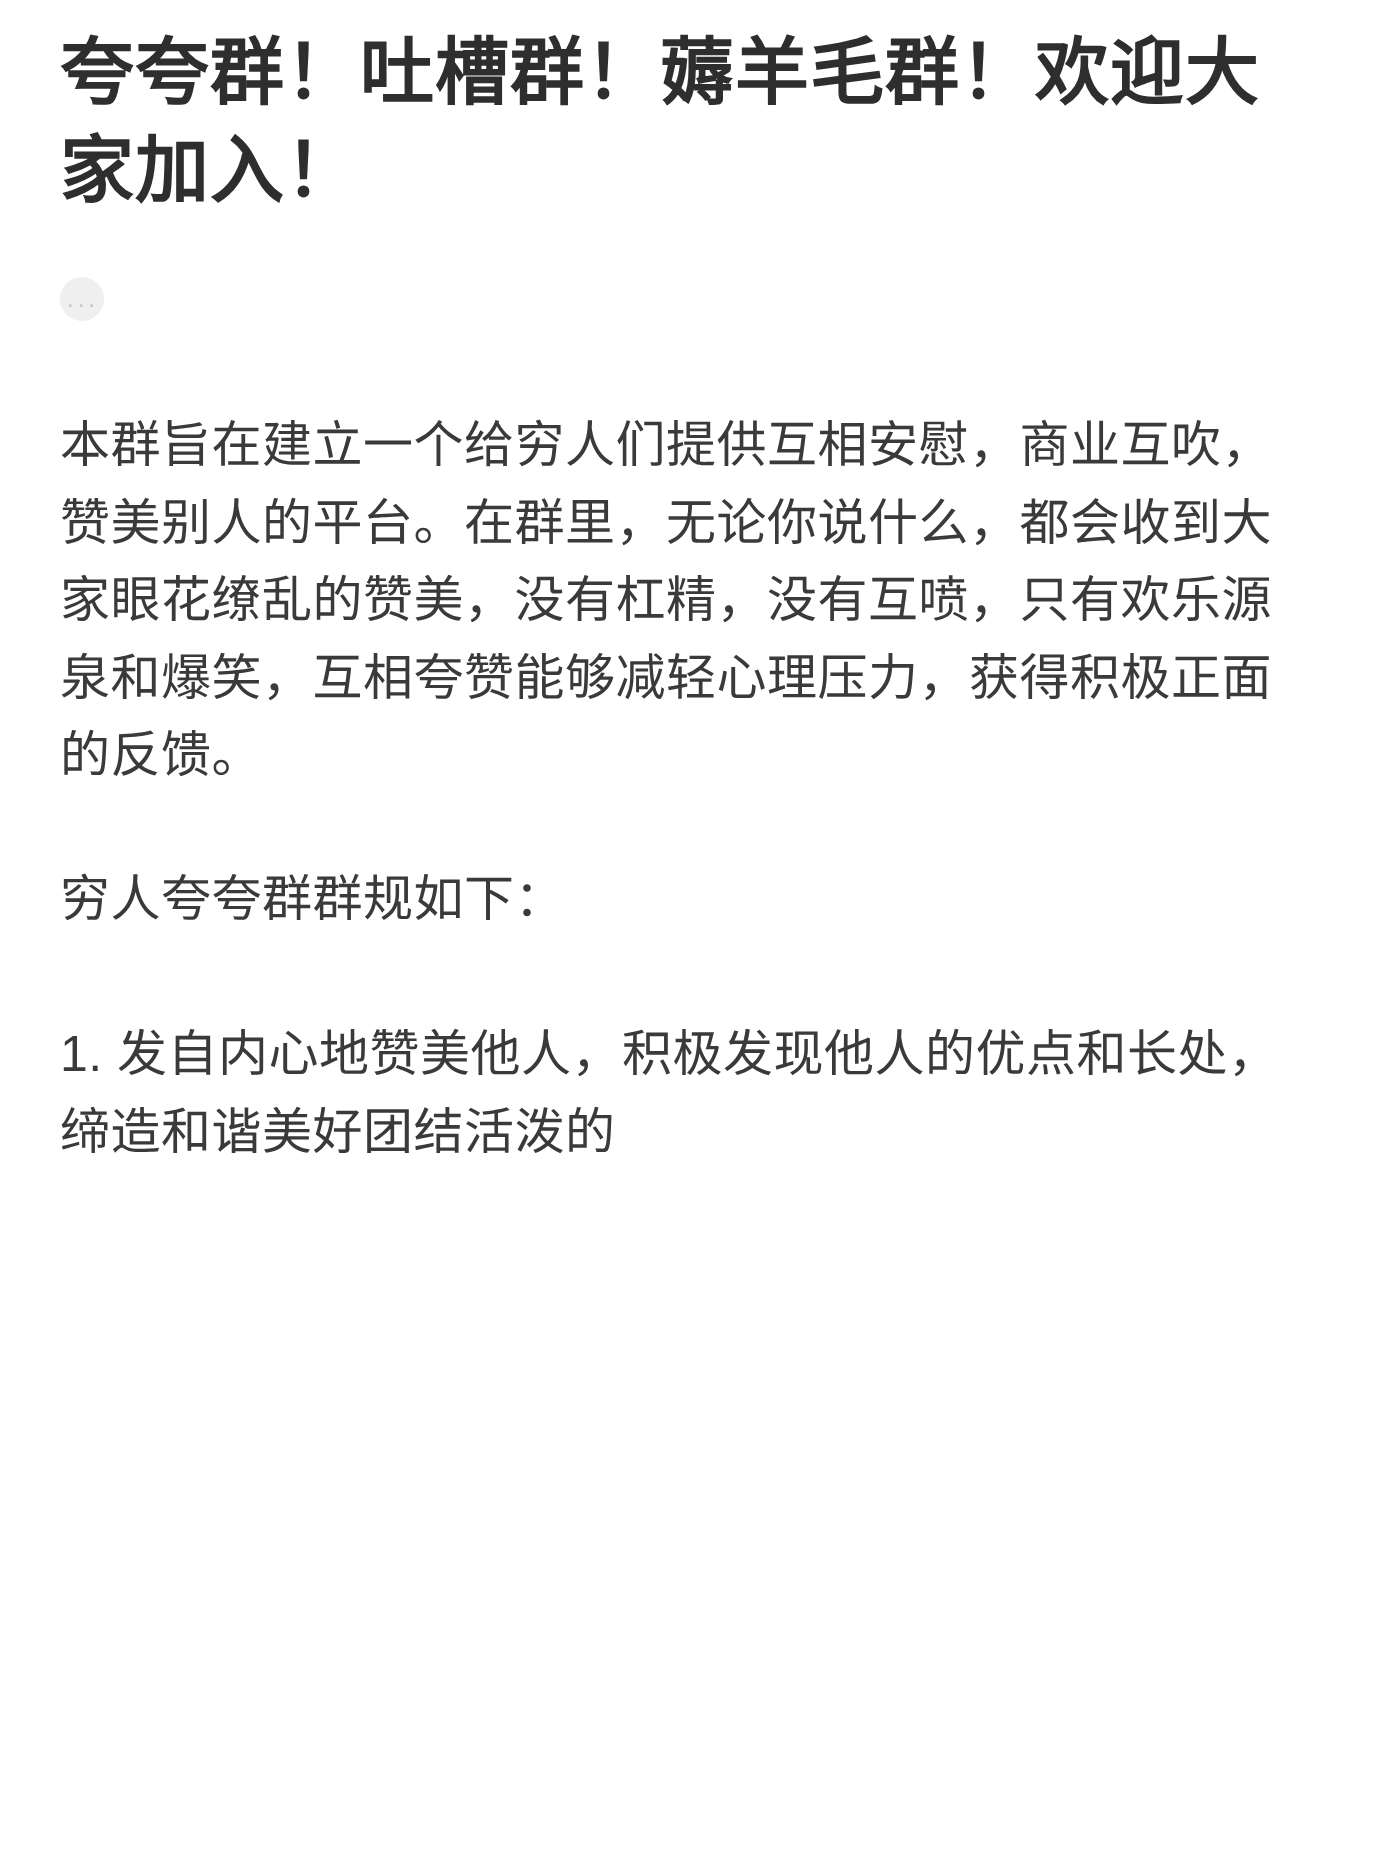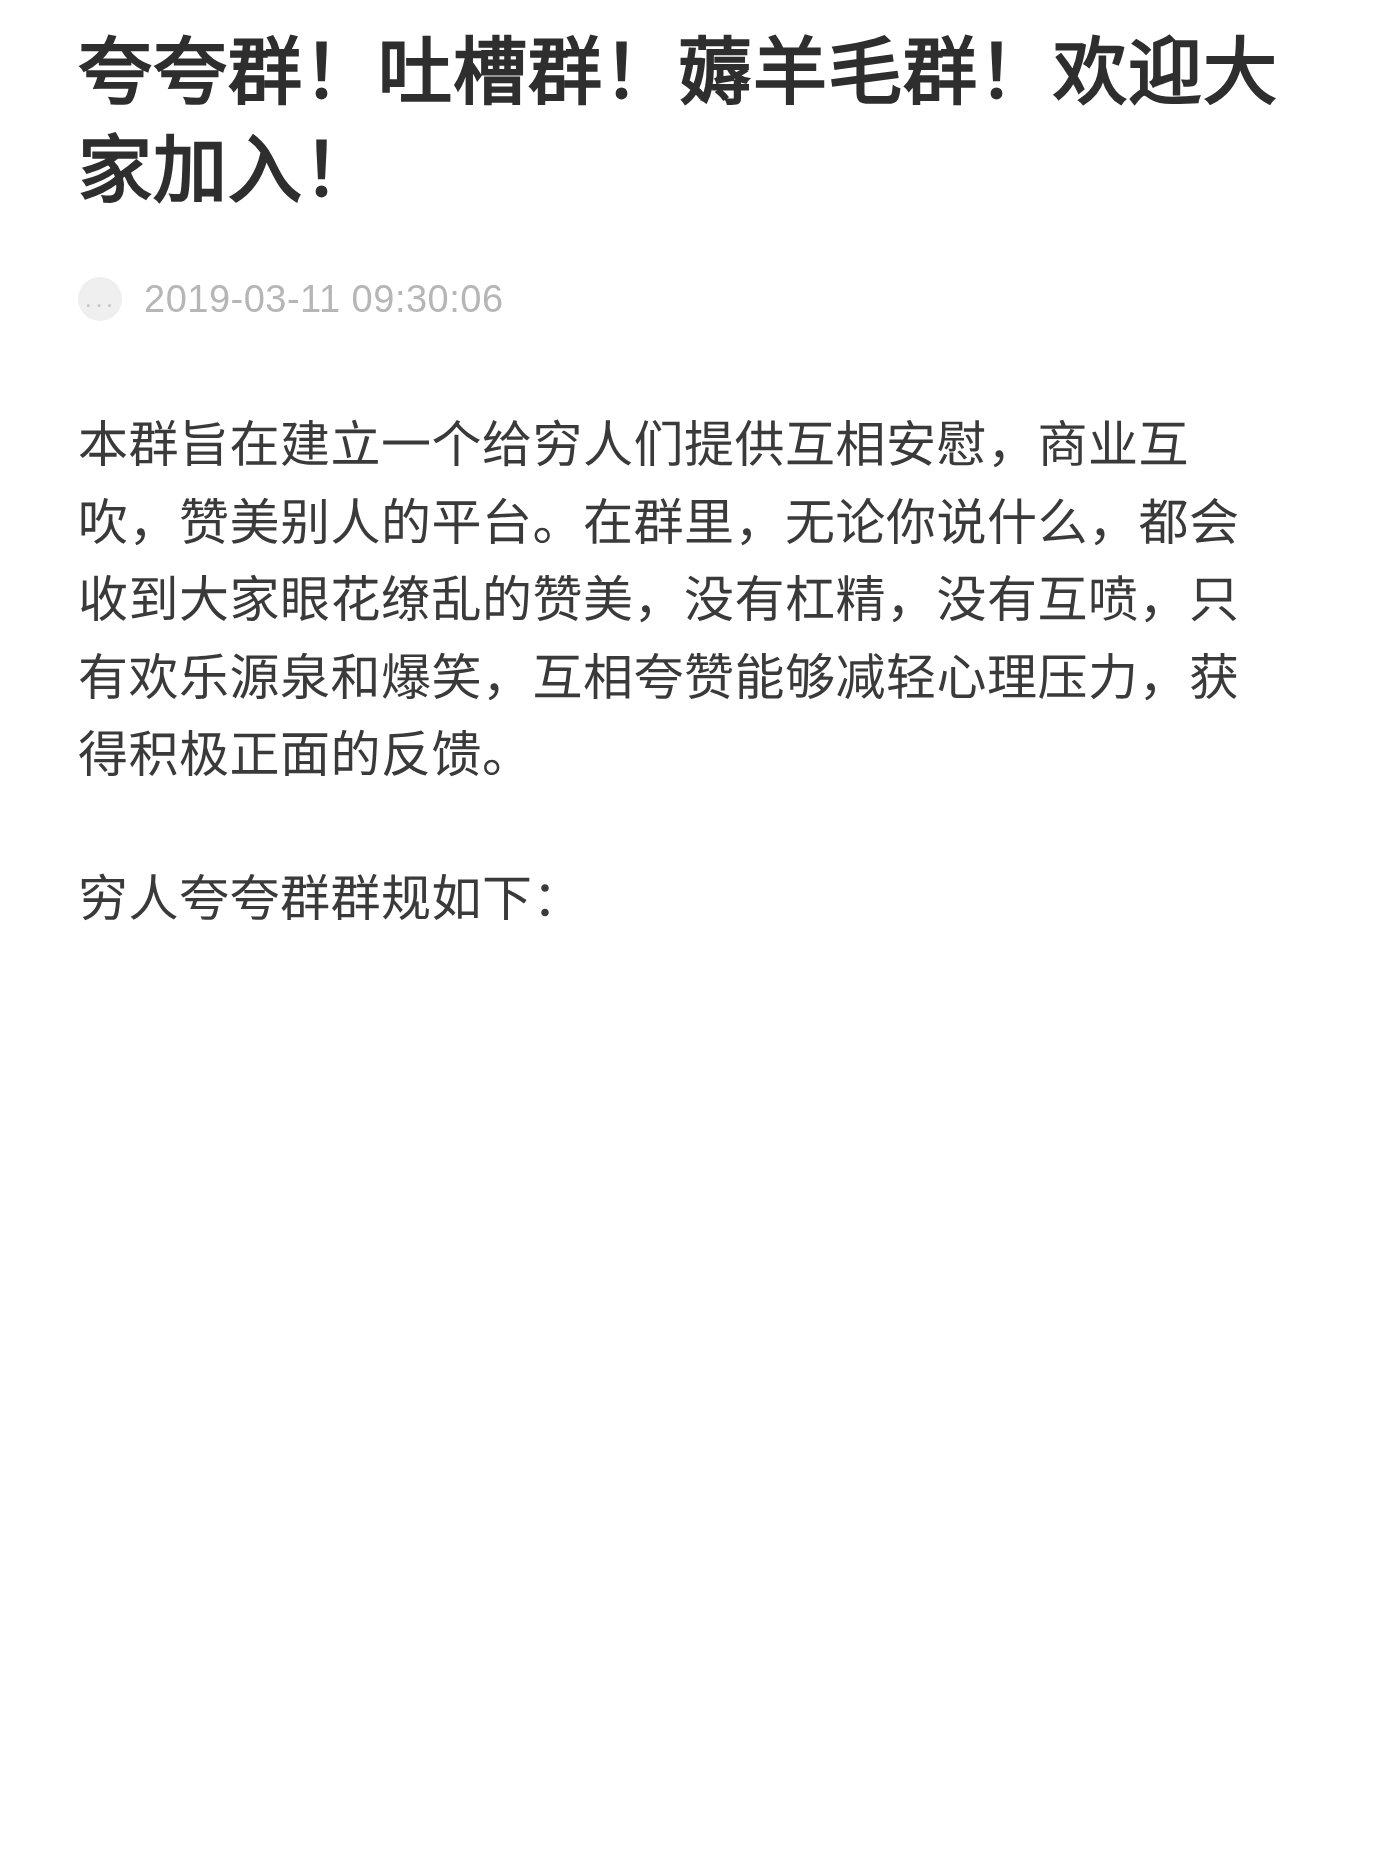--- a/index.html
+++ b/index.html
@@ -13,21 +13,21 @@
     font-family: "Liberation Sans", "DejaVu Sans", sans-serif;
     color: #3d3d3d;
     overflow: hidden;
   }
   .page {
     position: relative;
     width: 1400px;
     height: 1376px;
     background: #ffffff;
     box-sizing: border-box;
-    padding: 18px 120px 0 78px;
+    padding: 18px 120px 0 60px;
   }
   .article-title {
     font-size: 74px;
     line-height: 1.32;
     font-weight: 700;
     color: #2e2e2e;
     letter-spacing: 1px;
     margin: 0;
     padding-top: 6px;
   }
@@ -84,21 +84,21 @@
 <body>
 
 <div class="page">
 
   <h1 class="article-title">夸夸群！吐槽群！薅羊毛群！欢迎大家加入！</h1>
 
   <div class="meta-row">
     <div class="meta-avatar">
       <span>···</span>
     </div>
-    <div class="meta-date">2019-03-11 09:30:06</div>
   </div>
 
   <div class="body-block">
     <p class="para">本群旨在建立一个给穷人们提供互相安慰，商业互吹，赞美别人的平台。在群里，无论你说什么，都会收到大家眼花缭乱的赞美，没有杠精，没有互喷，只有欢乐源泉和爆笑，互相夸赞能够减轻心理压力，获得积极正面的反馈。</p>
     <p class="para tight">穷人夸夸群群规如下：</p>
+    <p class="para last">1. 发自内心地赞美他人，积极发现他人的优点和长处，缔造和谐美好团结活泼的</p>
   </div>
 
 </div>
 
 </body></html>

